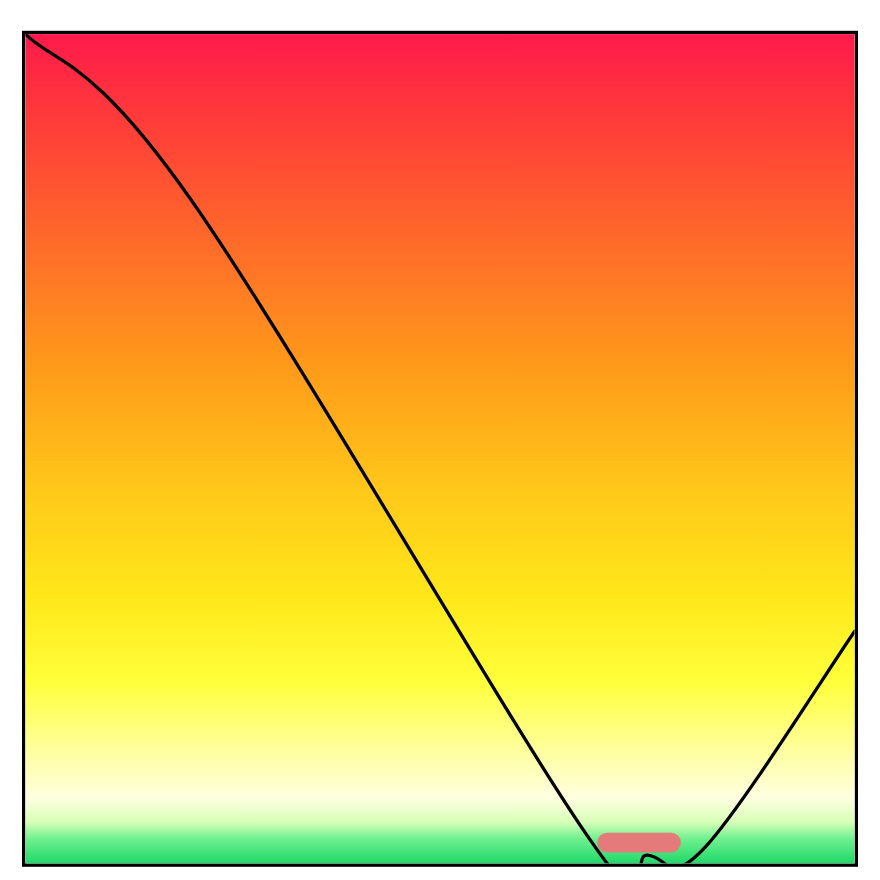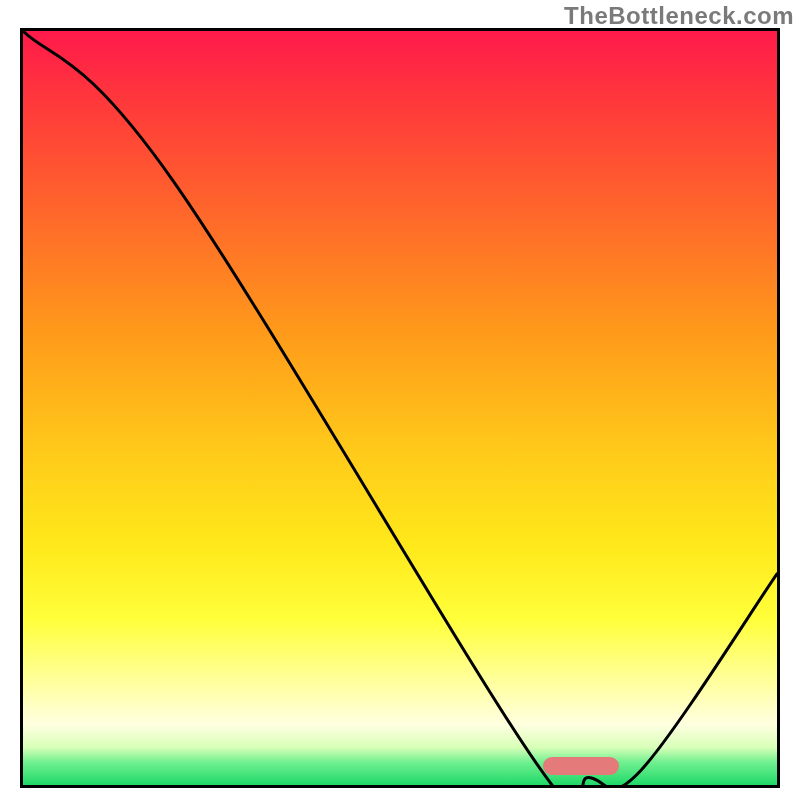--- a/index.html
+++ b/index.html
@@ -64,21 +64,20 @@
     position: absolute;
     background: #e47a7a;
     border-radius: 10px;
     z-index: 3;
   }
 </style>
 </head>
 <body>
 
 <div class="container">
-  <div class="watermark">TheBottleneck.com</div>
 
   <div class="plot-frame">
     <div class="gradient-bg"></div>
 
     <svg class="curve" viewBox="0 0 754 754" preserveAspectRatio="none">
       <path id="curve-path" fill="none" stroke="#000" stroke-width="3" stroke-linejoin="round" stroke-linecap="round" d="M 0 0 C 27.144000000000002 27.14399999999999, 58.510400000000004 19.151599999999974, 150.8 150.79999999999995 C 243.08960000000002 282.44839999999994, 438.074 624.1612, 512.72 731.38 C 587.366 838.5988, 546.4992 745.1028, 565.5 746.46 C 584.5008 747.8172000000001, 584.35 775.5644, 618.28 738.92 C 652.2099999999999 702.2755999999999, 729.5704 578.1672, 754 542.88"></path>
     </svg>
 
     <div class="marker" id="marker" style="left: 520.26px; width: 75.4px; top: 726.15px; height: 18px; background: rgb(228, 122, 122);"></div>
   </div>

